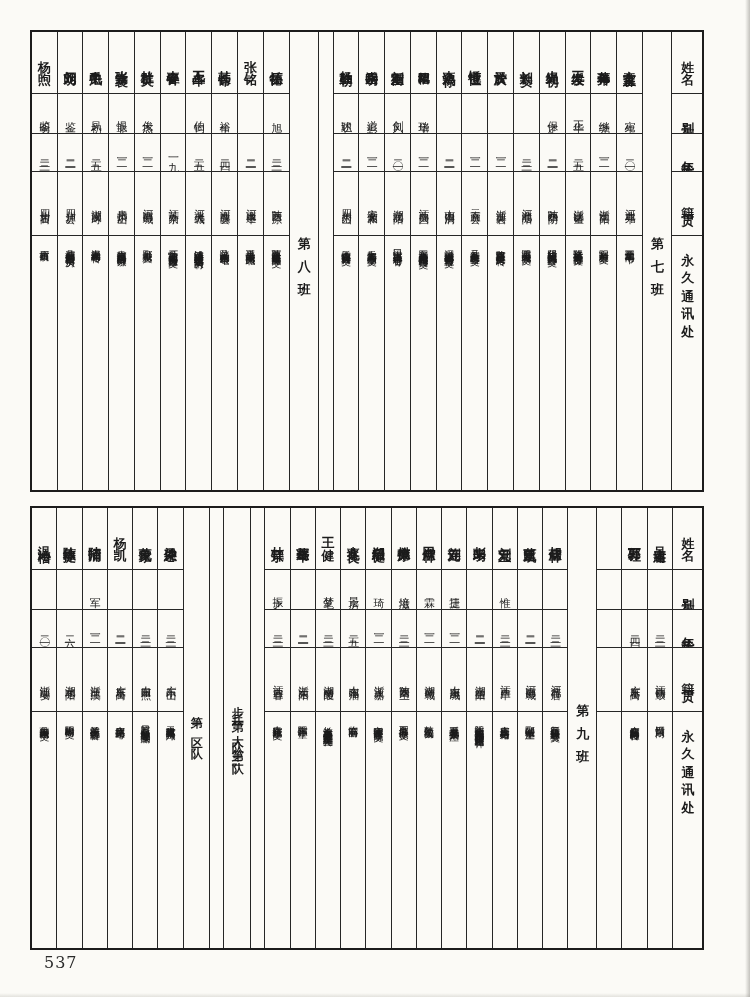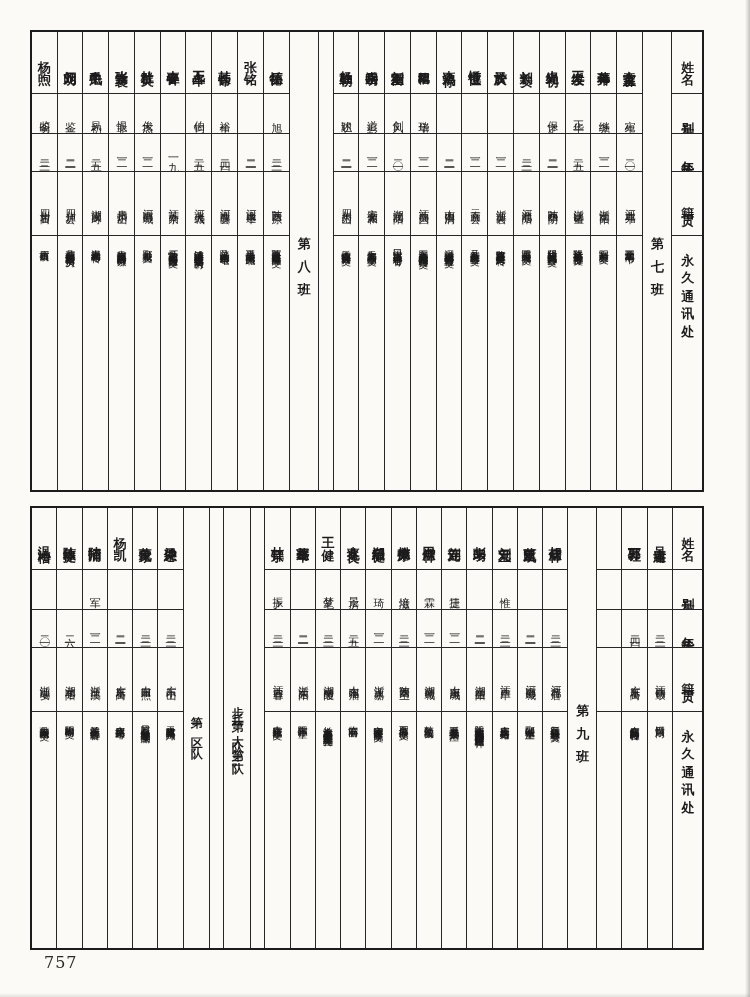--- a/index.html
+++ b/index.html
@@ -813,16 +813,16 @@
           <span class="vtext t-age">二〇</span>
         </div>
         <div class="cell cell-native">
           <span class="vtext t-native">浙江瑞安</span>
         </div>
         <div class="cell cell-addr">
           <span class="vtext t-addr">瑞安县城内中正街交</span>
         </div>
       </div>
     </div>
-  <div class="page-number">757</div>
+  <div class="page-number">537</div>
   <div class="scan-edge-right"></div>
   <div class="scan-edge-bottom"></div>
 </div>
 
 </body></html>

